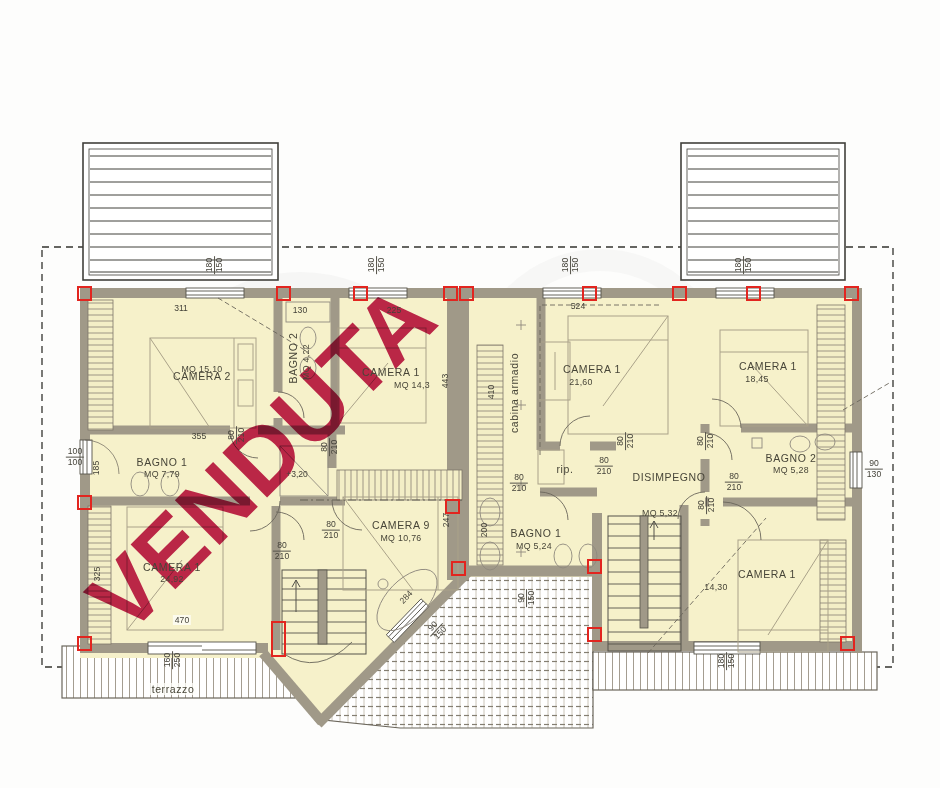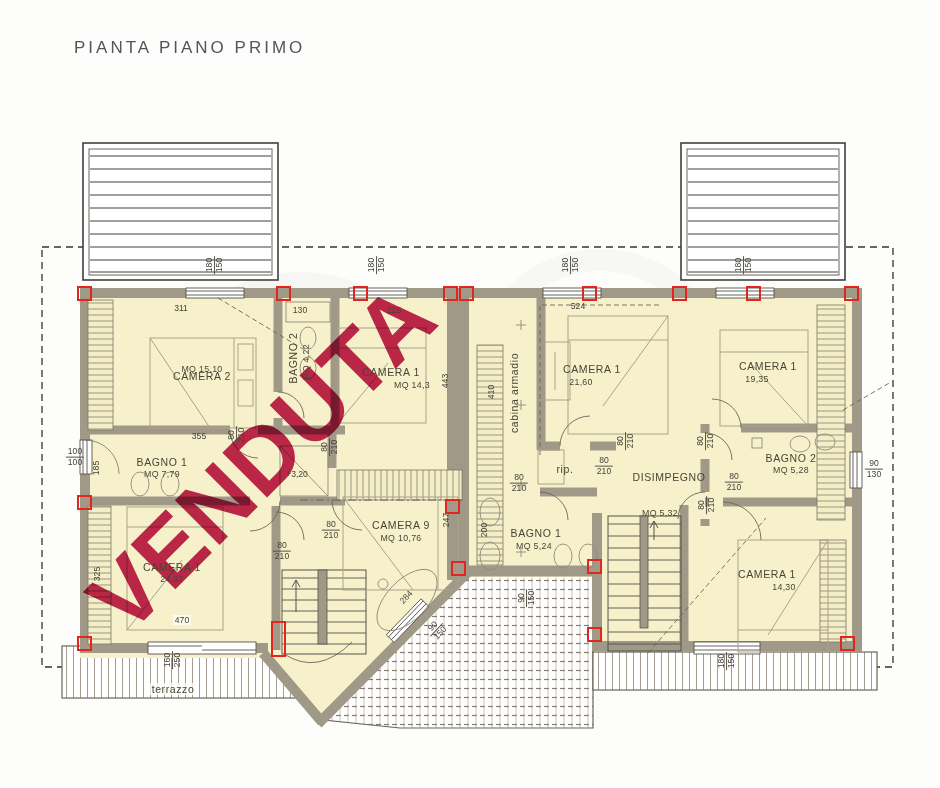--- a/index.html
+++ b/index.html
@@ -272,21 +272,20 @@
         <rect x="272" y="622" width="13" height="34"></rect>
     <rect x="446" y="500" width="13" height="13"></rect>
         <rect x="452" y="562" width="13" height="13"></rect>
     <rect x="588" y="560" width="13" height="13"></rect>
         <rect x="588" y="628" width="13" height="13"></rect>
     <rect x="841" y="637" width="13" height="13"></rect>
         <rect x="78" y="496" width="13" height="13"></rect>
   </g>
 </svg>
 
-<div id="page-title">PIANTA PIANO PRIMO</div>
 <div id="stamp">VENDUTA</div>
 
 <div class="lbl rname" style="left:202px;top:376px">CAMERA 2</div>
 <div class="lbl rarea" style="left:202px;top:369px">MQ 15,10</div>
 <div class="lbl rname v" style="left:293px;top:358px">BAGNO 2</div>
 <div class="lbl rarea v" style="left:306px;top:362px">MQ 4,22</div>
 <div class="lbl rname" style="left:391px;top:372px">CAMERA 1</div>
 <div class="lbl rarea" style="left:412px;top:385px">MQ 14,3</div>
 <div class="lbl rname" style="left:162px;top:462px">BAGNO 1</div>
 <div class="lbl rarea" style="left:162px;top:474px">MQ 7,79</div>
@@ -294,27 +293,27 @@
 <div class="lbl rarea" style="left:172px;top:579px">24,92</div>
 <div class="lbl rname" style="left:401px;top:525px">CAMERA 9</div>
 <div class="lbl rarea" style="left:401px;top:538px">MQ 10,76</div>
 <div class="lbl rname v" style="left:514px;top:393px">cabina armadio</div>
 <div class="lbl rname" style="left:592px;top:369px">CAMERA 1</div>
 <div class="lbl rarea" style="left:581px;top:382px">21,60</div>
 <div class="lbl rname" style="left:565px;top:469px">rip.</div>
 <div class="lbl rname" style="left:669px;top:477px">DISIMPEGNO</div>
 <div class="lbl rarea" style="left:660px;top:513px">MQ 5,32</div>
 <div class="lbl rname" style="left:768px;top:366px">CAMERA 1</div>
-<div class="lbl rarea" style="left:757px;top:379px">19,35</div>
+<div class="lbl rarea" style="left:757px;top:379px">18,45</div>
 <div class="lbl rname" style="left:791px;top:458px">BAGNO 2</div>
 <div class="lbl rarea" style="left:791px;top:470px">MQ 5,28</div>
 <div class="lbl rname" style="left:536px;top:533px">BAGNO 1</div>
 <div class="lbl rarea" style="left:534px;top:546px">MQ 5,24</div>
 <div class="lbl rname" style="left:767px;top:574px">CAMERA 1</div>
-<div class="lbl rarea" style="left:784px;top:587px">14,30</div>
+<div class="lbl rarea" style="left:716px;top:587px">14,30</div>
 <div class="lbl rname wbg" style="left:173px;top:689px">terrazzo</div>
 
 <div class="lbl dim" style="left:181px;top:308px">311</div>
 <div class="lbl dim" style="left:300px;top:310px">130</div>
 <div class="lbl dim" style="left:394px;top:310px">225</div>
 <div class="lbl dim" style="left:578px;top:306px">524</div>
 <div class="lbl dim" style="left:199px;top:436px">355</div>
 <div class="lbl dim wbg" style="left:182px;top:620px">470</div>
 <div class="lbl dim" style="left:297px;top:474px">+3,20</div>
 <div class="lbl dim v" style="left:445px;top:381px">443</div>

